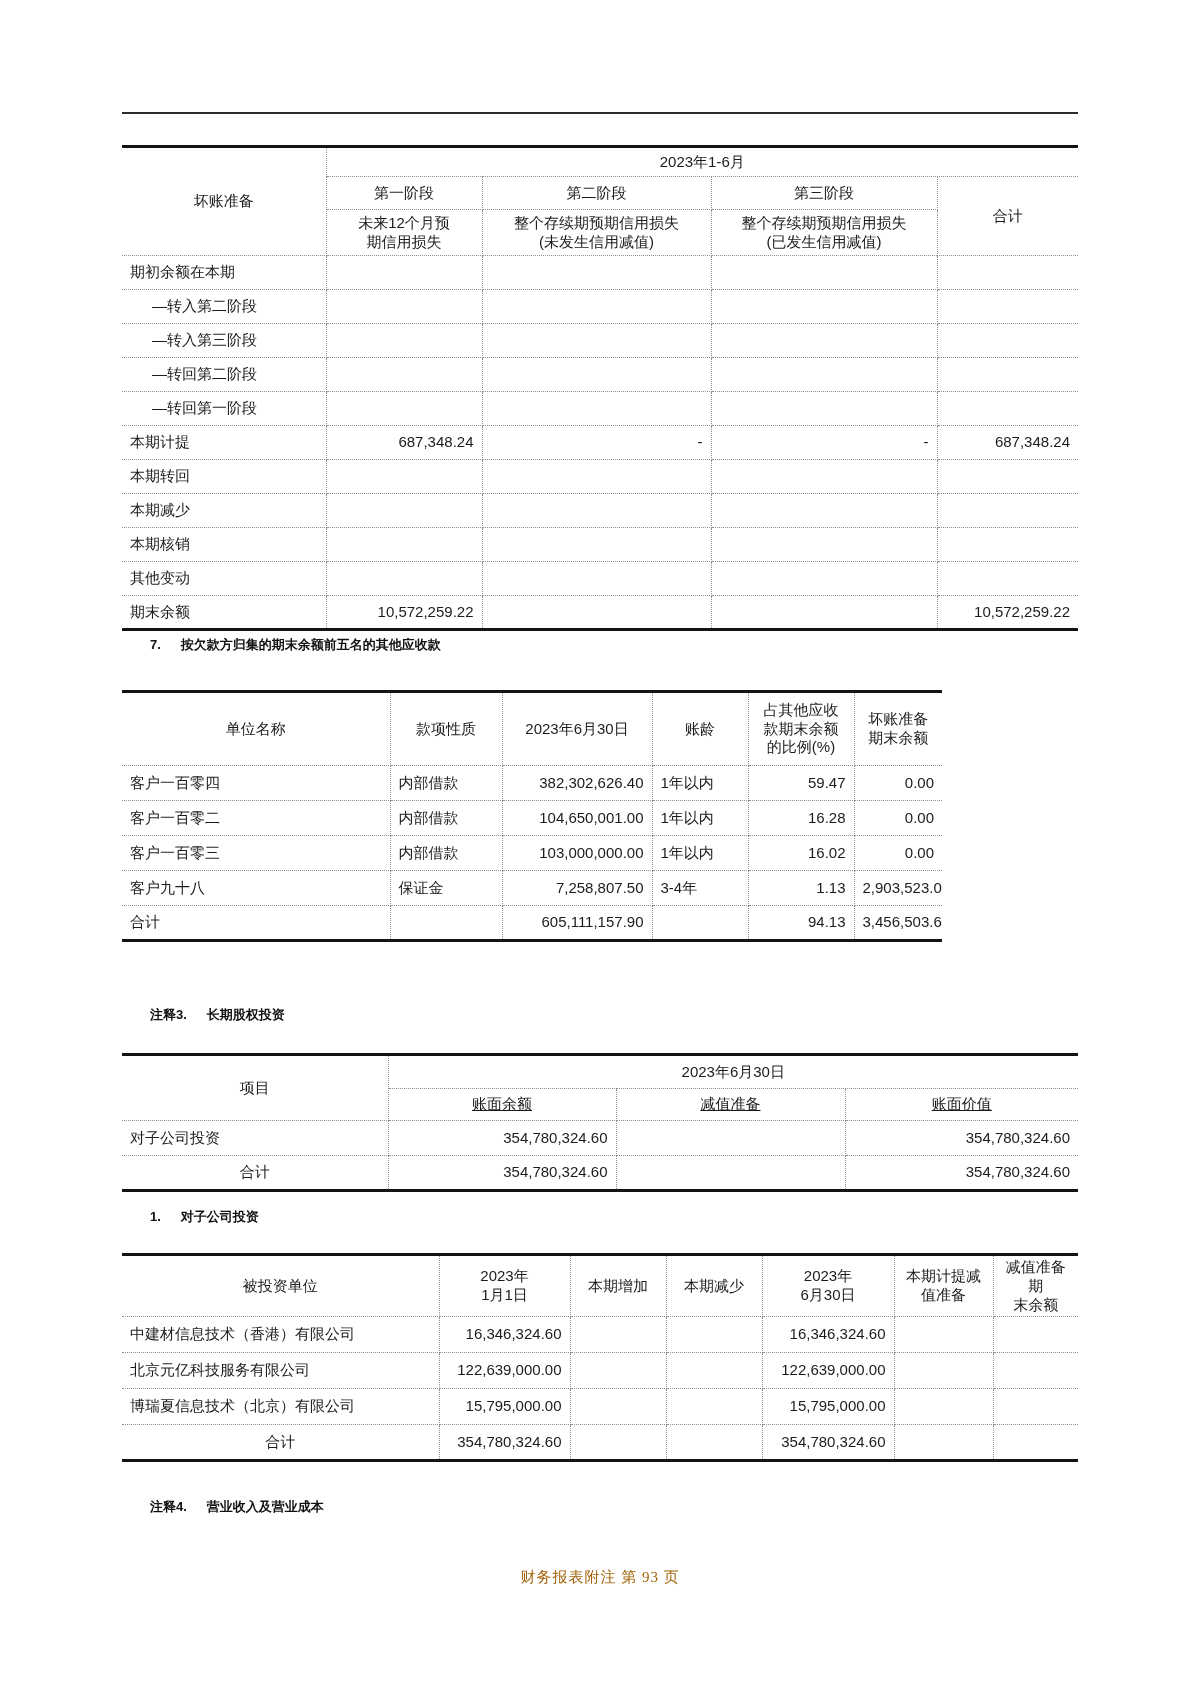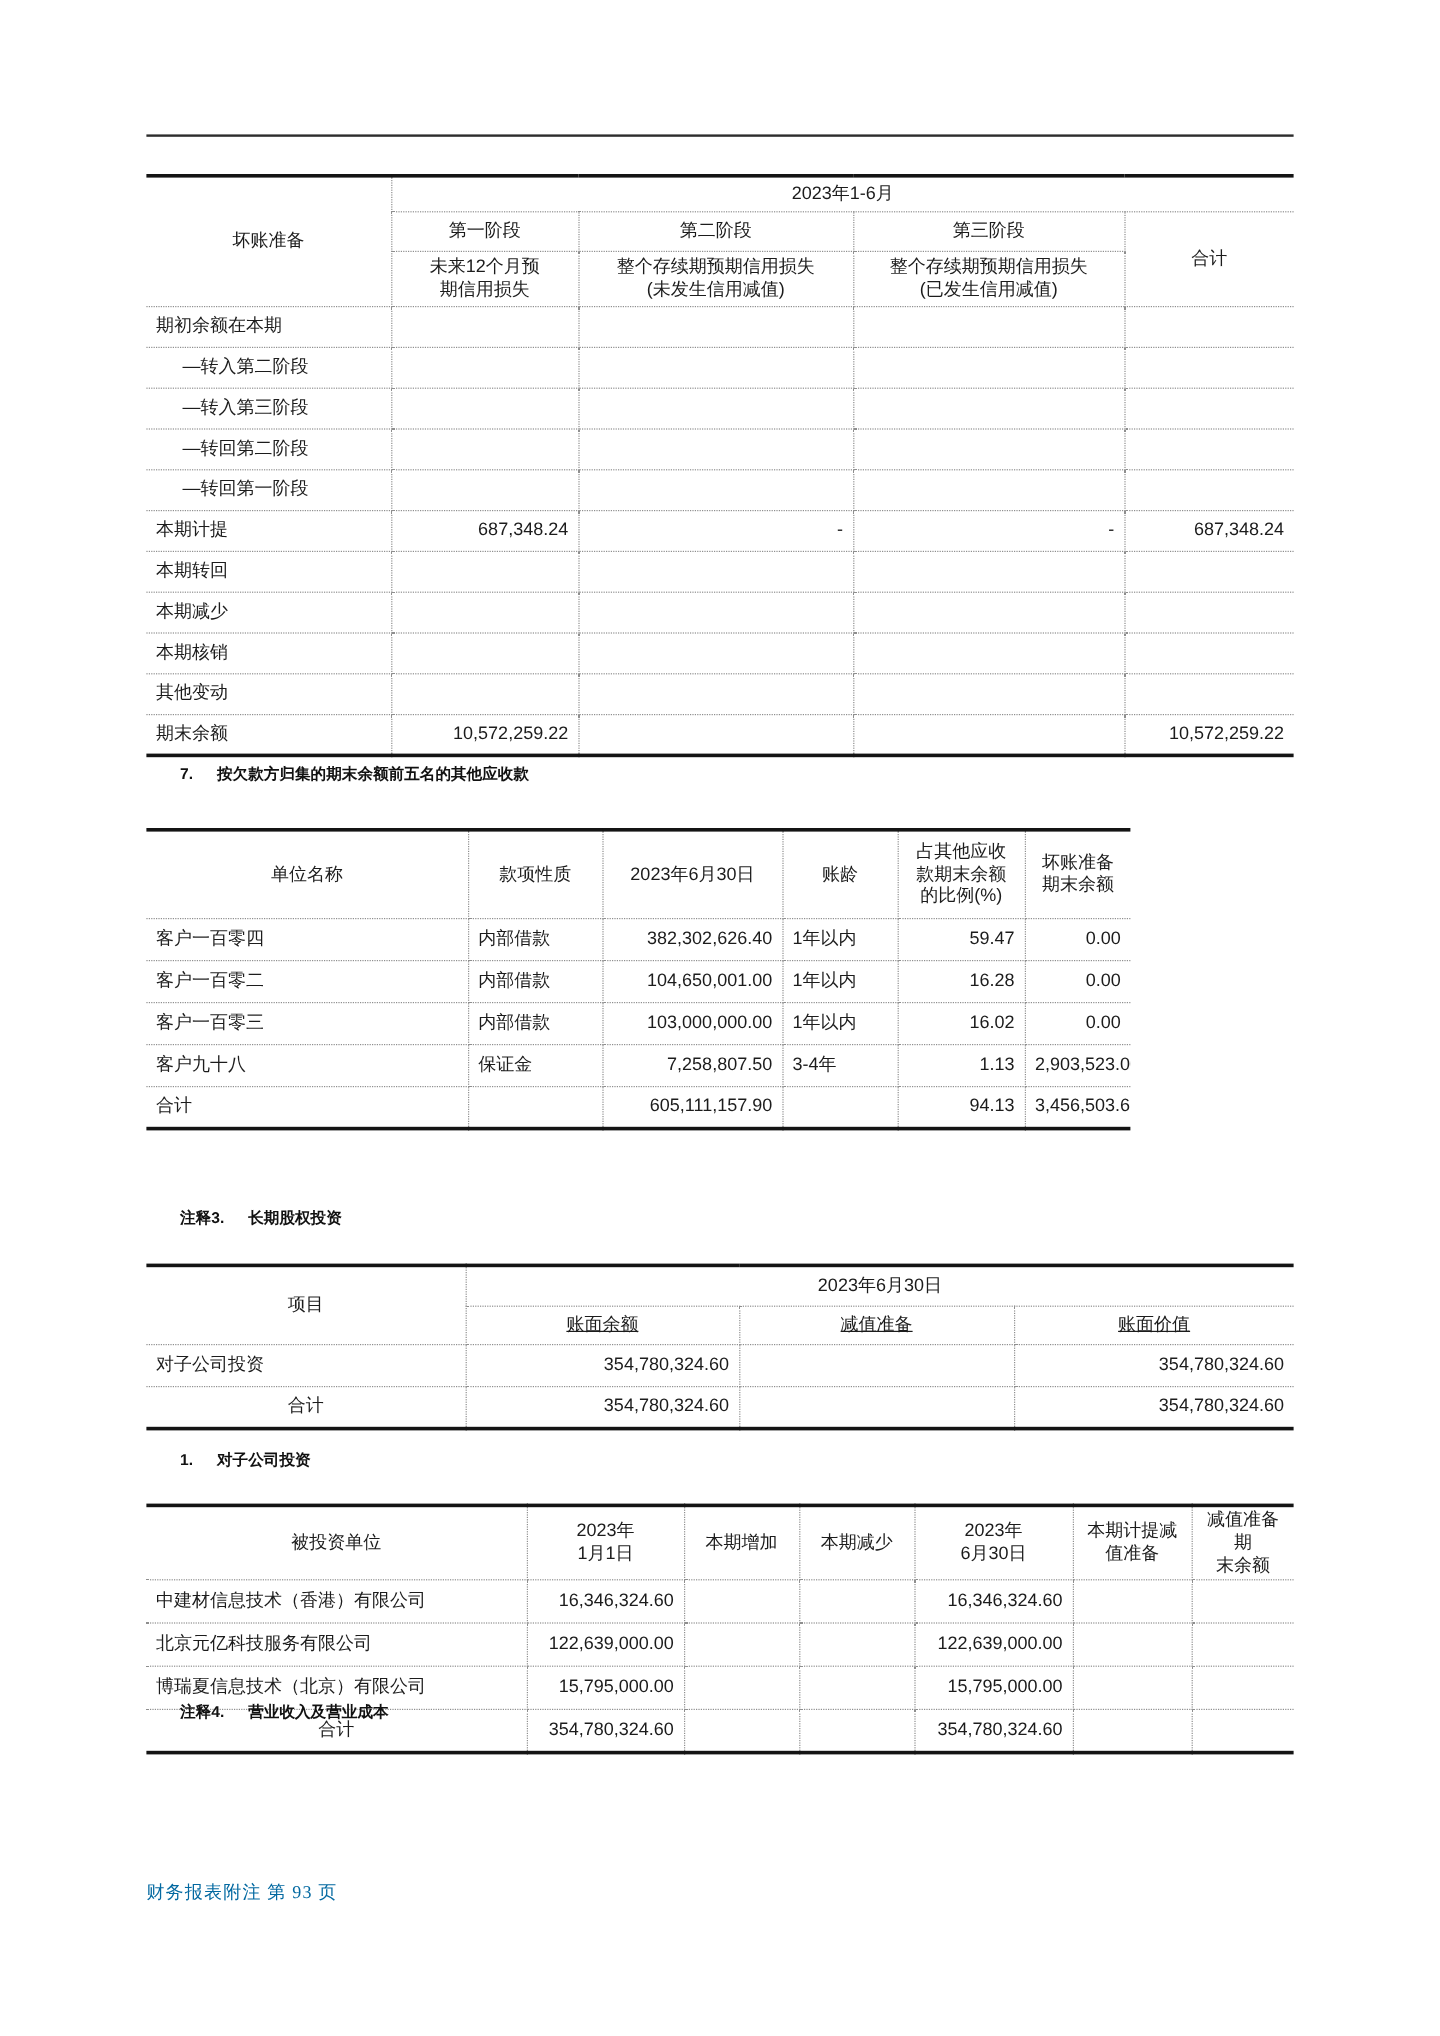--- a/index.html
+++ b/index.html
@@ -51,25 +51,25 @@
   
   .t4 { left:122px; top:1253px; width:956px; }
   .t4 thead tr { height:46px; }
   .t4 tbody tr { height:36px; }
 
   .sec-heading { position:absolute; font-weight:bold; font-size:13px; color:#111; }
   .sec-heading .hnum { display:inline-block; margin-right:20px; }
   .h7  { left:150px; top:636px; }
   .hn3 { left:150px; top:1006px; }
   .h1s { left:150px; top:1208px; }
-  .hn4 { left:150px; top:1418px; }
+  .hn4 { left:150px; top:1498px; }
 
   .footer {
-    position:absolute; left:122px; top:1568px; width:956px; 
-    font-family:"Liberation Serif", serif; font-size:15px; color:#0369a1; letter-spacing:1px;
+    position:absolute; left:122px; top:1568px; width:956px; text-align:center;
+    font-family:"Liberation Serif", serif; font-size:15px; color:#a16207; letter-spacing:1px;
   }
 </style>
 </head>
 <body>
 
 <div class="page">
 
   <div class="top-rule"></div>
 
   <table class="tbl t1">

